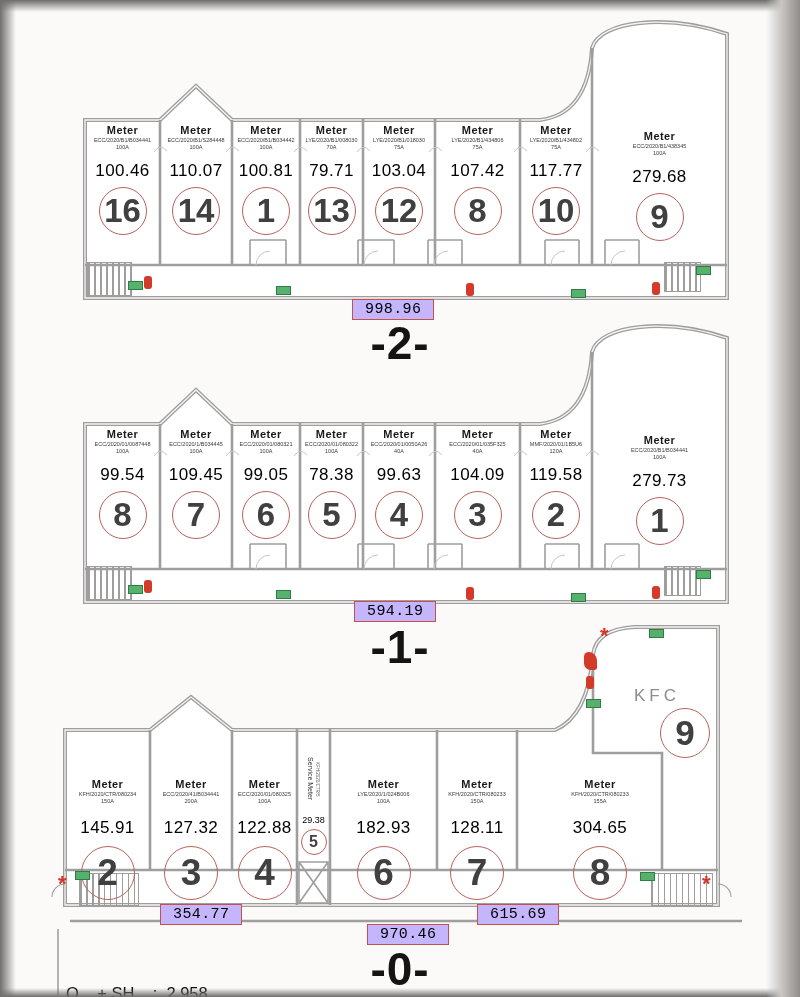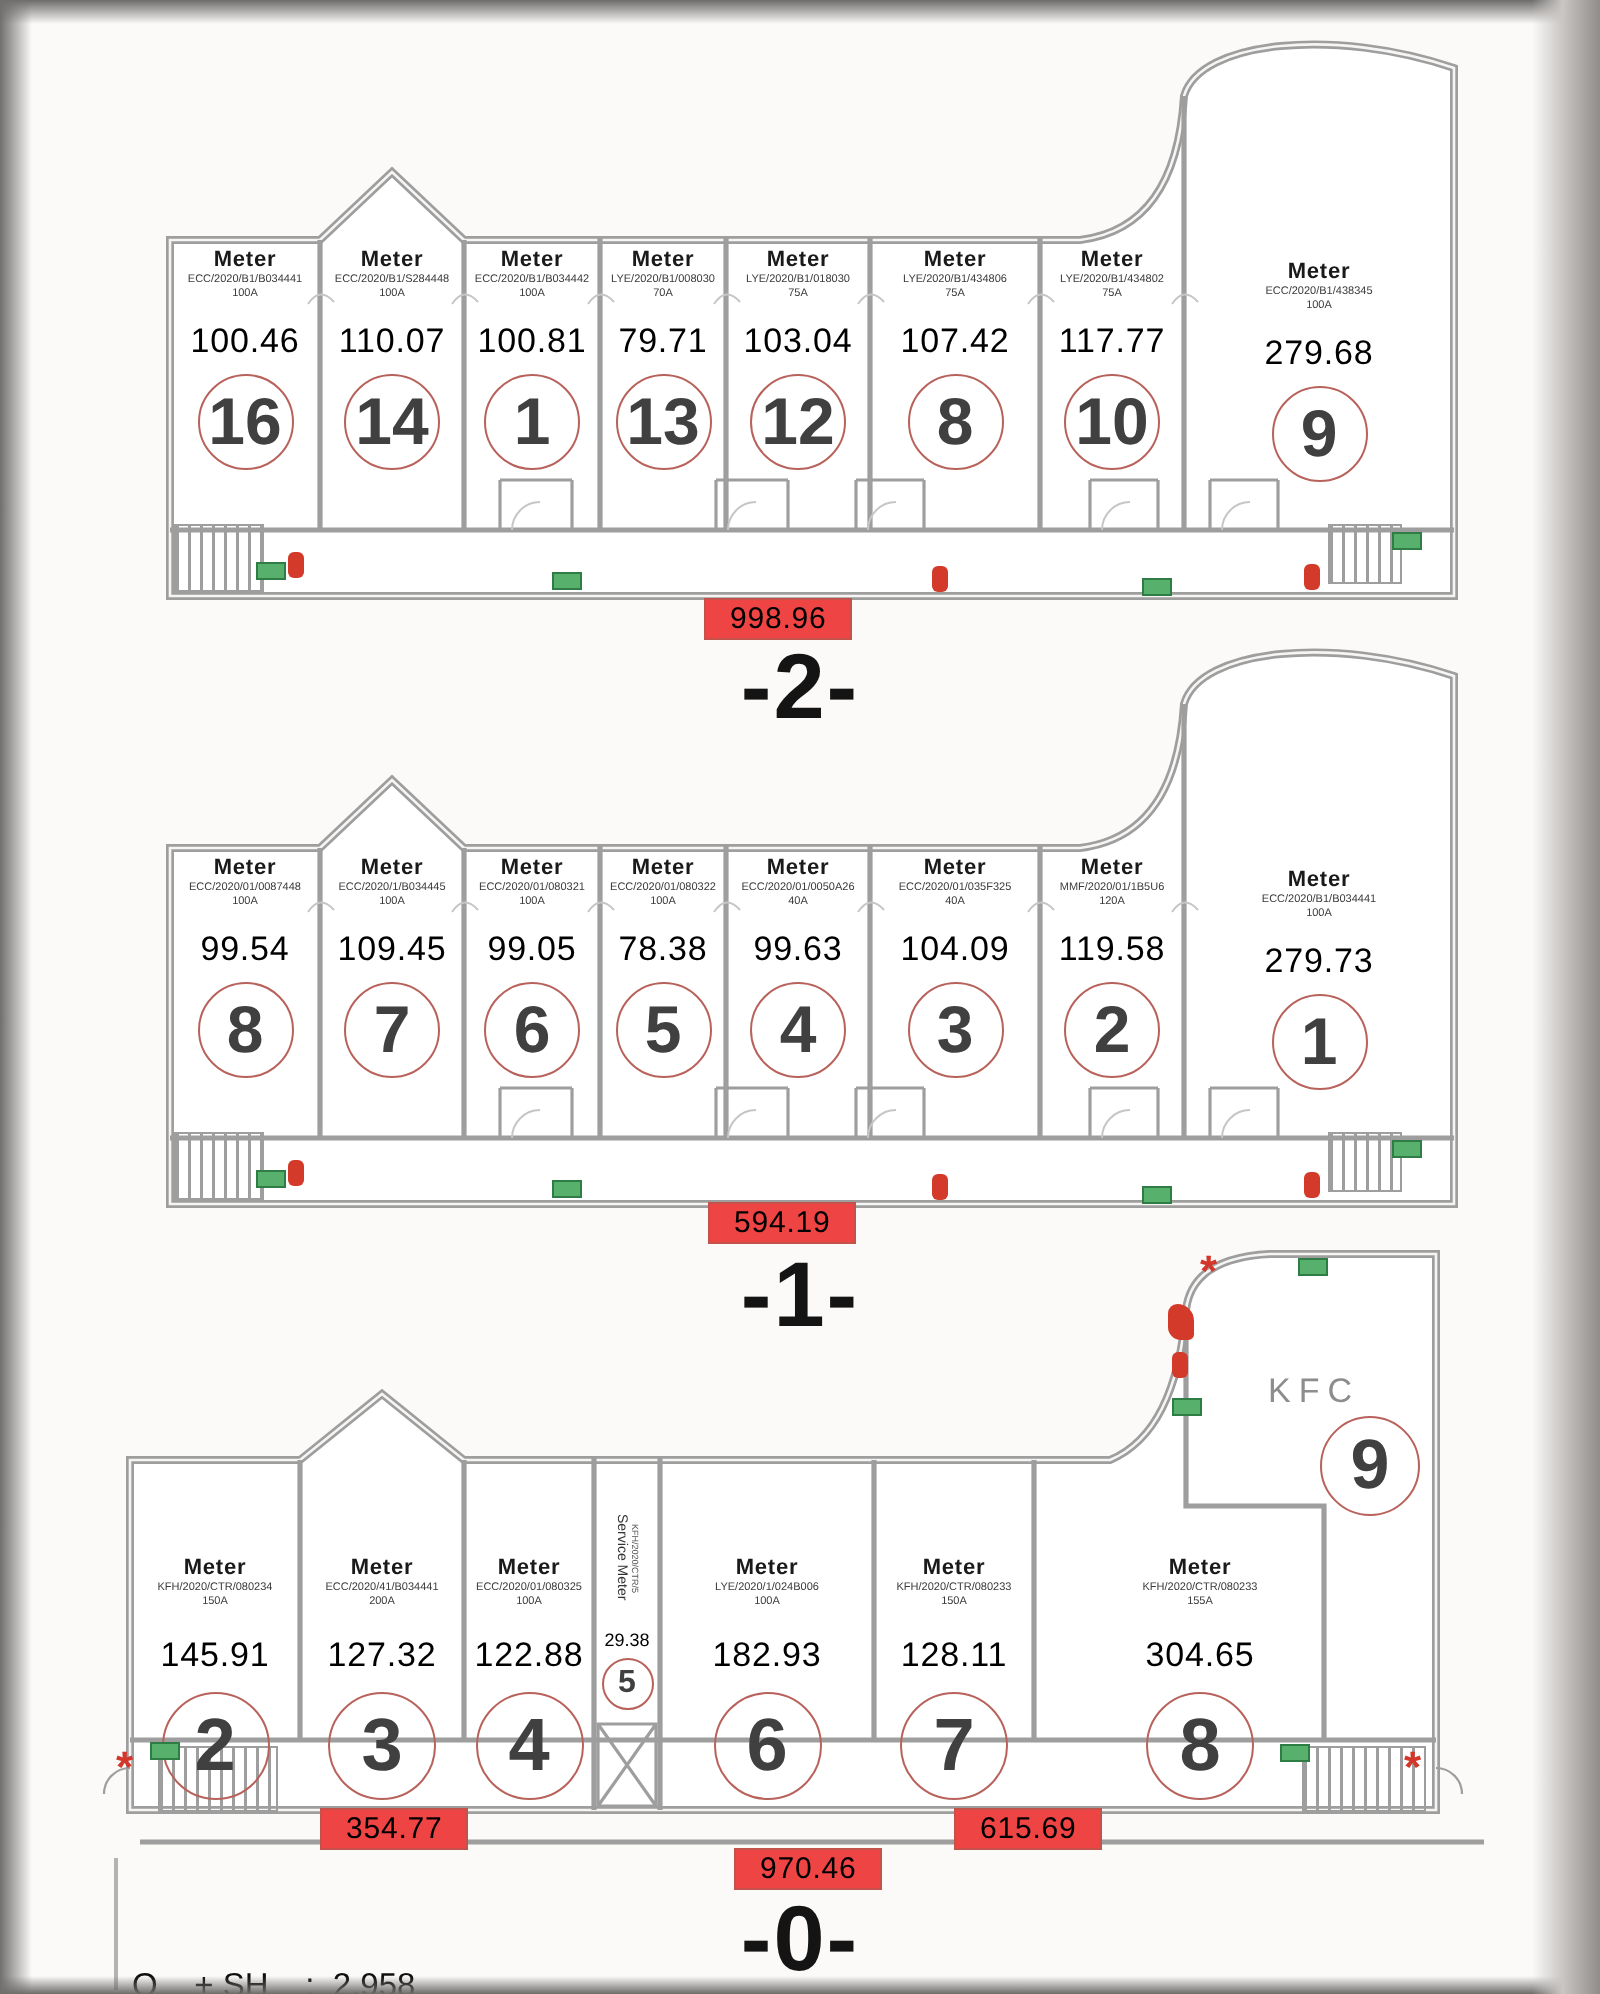--- a/index.html
+++ b/index.html
@@ -22,22 +22,22 @@
   .unit{position:absolute;top:0;text-align:center;}
   .unit .m{font-size:11px;font-weight:bold;letter-spacing:.4px;color:#1a1a1a;}
   .unit .c{font-size:5.5px;color:#3a3a3a;white-space:nowrap;line-height:1.25;margin-top:1px;}
   .unit .a{font-size:5.5px;color:#3a3a3a;line-height:1.2;}
   .unit .r{font-size:17px;margin-top:11px;letter-spacing:.4px;color:#000;}
   .circ{margin:6px auto 0;width:46px;height:46px;border:1.6px solid #b8625b;border-radius:50%;
         display:flex;align-items:center;justify-content:center;
         font-size:33px;font-weight:600;color:#404040;background:transparent;}
   .f0 .unit .r{margin-top:14px;}
   .f0 .circ{width:52px;height:52px;font-size:37px;margin-top:8px;}
-  .totbox{position:absolute;z-index:4;border:1.6px solid #c4524a;background:#ef4444;
-          font-size:15px;padding:1px 12px;letter-spacing:.4px;color:#000;}
+  .totbox{position:absolute;z-index:4;border:1.6px solid #c4524a;background:#c4b5fd;
+          font-size:15px;padding:1px 12px;letter-spacing:.4px;color:#000;font-family:Liberation Mono, monospace;}
   .flab{position:absolute;z-index:4;font-size:46px;font-weight:bold;letter-spacing:1px;
         transform:translateX(-50%);color:#141414;}
   .stairs{position:absolute;z-index:2;border:1.5px solid #9e9e9e;box-sizing:border-box;
           background:repeating-linear-gradient(90deg,#9e9e9e 0 1.5px,transparent 1.5px 6px);}
   .exit{position:absolute;z-index:4;width:15px;height:9px;background:#57b06c;border:1px solid #2e7d44;box-sizing:border-box;}
   .ext{position:absolute;z-index:4;width:8px;height:13px;background:#d43a2a;border-radius:3px;}
   .hose{position:absolute;z-index:4;width:13px;height:18px;background:#d43a2a;border-radius:5px 9px 3px 7px;}
   .star{position:absolute;z-index:4;color:#d4362a;font-size:22px;line-height:.55;font-weight:bold;}
   .service{position:absolute;z-index:3;text-align:center;}
   .vx{height:62px;display:flex;justify-content:center;gap:1px;}

